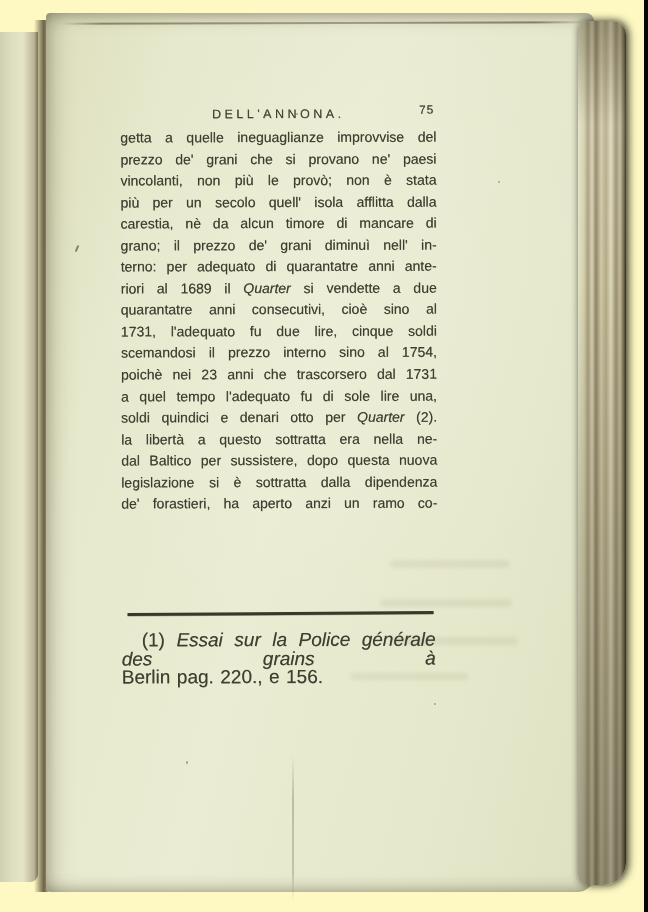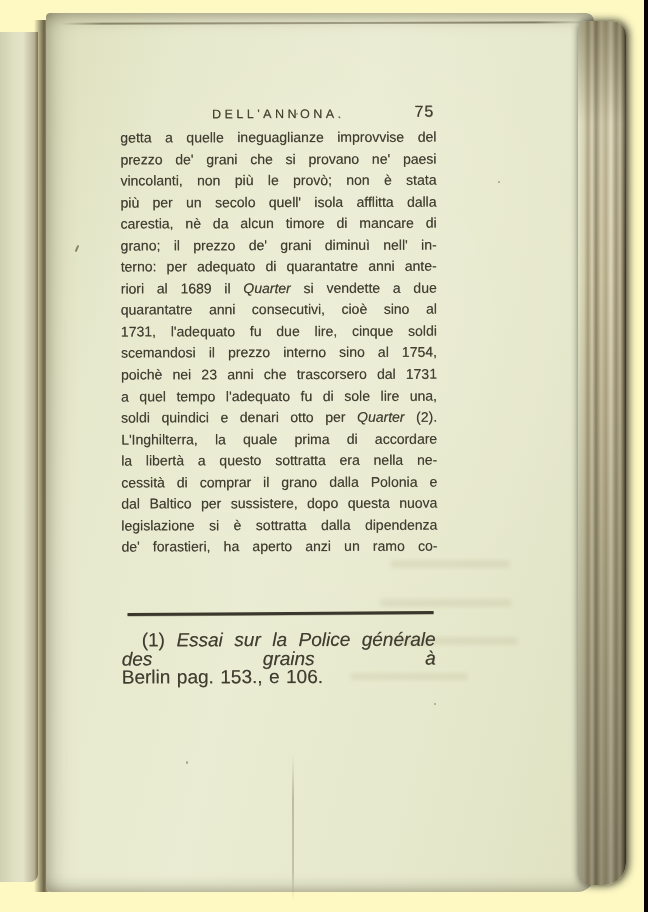--- a/index.html
+++ b/index.html
@@ -44,21 +44,21 @@
   .ghost{position:absolute;background:#99936a;opacity:.15;border-radius:4px;filter:blur(2px);}
   .speck{position:absolute;background:rgba(95,88,64,.5);border-radius:50%;}
   .mark-slash{position:absolute;left:30px;top:232px;width:2px;height:7px;background:rgba(70,64,48,.6);transform:rotate(24deg);border-radius:1px;}
 
   
   .content{position:absolute;left:74px;top:0;width:316px;transform:rotate(-.15deg);
            color:#3f3d30;}
   .header{position:absolute;top:91px;left:0;right:0;text-align:center;}
   .header .title{font-size:12.5px;letter-spacing:3.5px;color:#45422f;
                  text-shadow:.3px .3px .3px rgba(60,55,40,.55);}
-  .header .pagenum{position:absolute;right:2px;top:-1px;font-size:16px;letter-spacing:1px;
+  .header .pagenum{position:absolute;right:2px;top:-1px;font-size:12px;letter-spacing:1px;
                    text-shadow:.3px .3px .3px rgba(60,55,40,.55);}
 
   .bodytext{position:absolute;top:114px;left:0;width:316px;
             font-size:14px;line-height:21.55px;word-spacing:1.4px;
             text-shadow:.25px .25px .35px rgba(58,54,42,.55);}
   .tline{text-align:justify;text-align-last:justify;white-space:normal;}
   .it{font-style:italic;}
 
   .fnrule{position:absolute;top:599px;left:6px;width:306px;height:2.5px;background:#3a382c;
           transform:rotate(-.25deg);box-shadow:0 .5px 0 rgba(58,54,42,.4);}
@@ -106,31 +106,29 @@
           <div class="tline"><span>carestia, nè da alcun timore di mancare di</span></div>
           <div class="tline"><span>grano; il prezzo de' grani diminuì nell' in-</span></div>
           <div class="tline"><span>terno: per adequato di quarantatre anni ante-</span></div>
           <div class="tline"><span>riori al 1689 il </span><span class="it">Quarter</span><span> si vendette a due</span></div>
           <div class="tline"><span>quarantatre anni consecutivi, cioè sino al</span></div>
           <div class="tline"><span>1731, l'adequato fu due lire, cinque soldi</span></div>
           <div class="tline"><span>scemandosi il prezzo interno sino al 1754,</span></div>
           <div class="tline"><span>poichè nei 23 anni che trascorsero dal 1731</span></div>
           <div class="tline"><span>a quel tempo l'adequato fu di sole lire una,</span></div>
           <div class="tline"><span>soldi quindici e denari otto per </span><span class="it">Quarter</span><span> (2).</span></div>
-          <div class="tline"><span>L'Inghilterra, la quale prima di accordare</span></div>
           <div class="tline"><span>la libertà a questo sottratta era nella ne-</span></div>
-          <div class="tline"><span>cessità di comprar il grano dalla Polonia e</span></div>
           <div class="tline"><span>dal Baltico per sussistere, dopo questa nuova</span></div>
           <div class="tline"><span>legislazione si è sottratta dalla dipendenza</span></div>
           <div class="tline"><span>de' forastieri, ha aperto anzi un ramo co-</span></div>
         </div>
 
       <div class="fnrule"></div>
 
       <div class="footnotes">
           <div class="fl ind j"><span>(1) </span><span class="it">Essai sur la Police générale des grains à</span></div>
-          <div class="fl"><span>Berlin pag. 153., e 106.</span></div>
+          <div class="fl"><span>Berlin pag. 220., e 156.</span></div>
         </div>
     </div>
   </div>
 
   <div class="edge-stack"></div>
 </div>
 
 </body></html>

